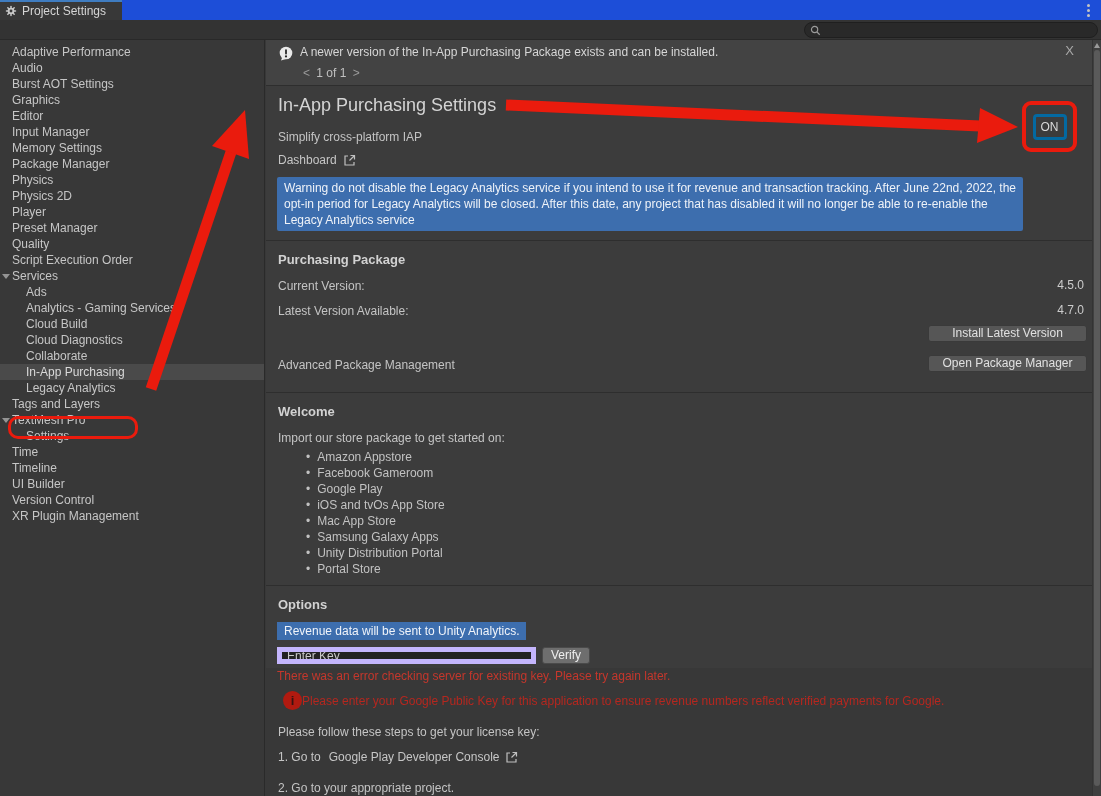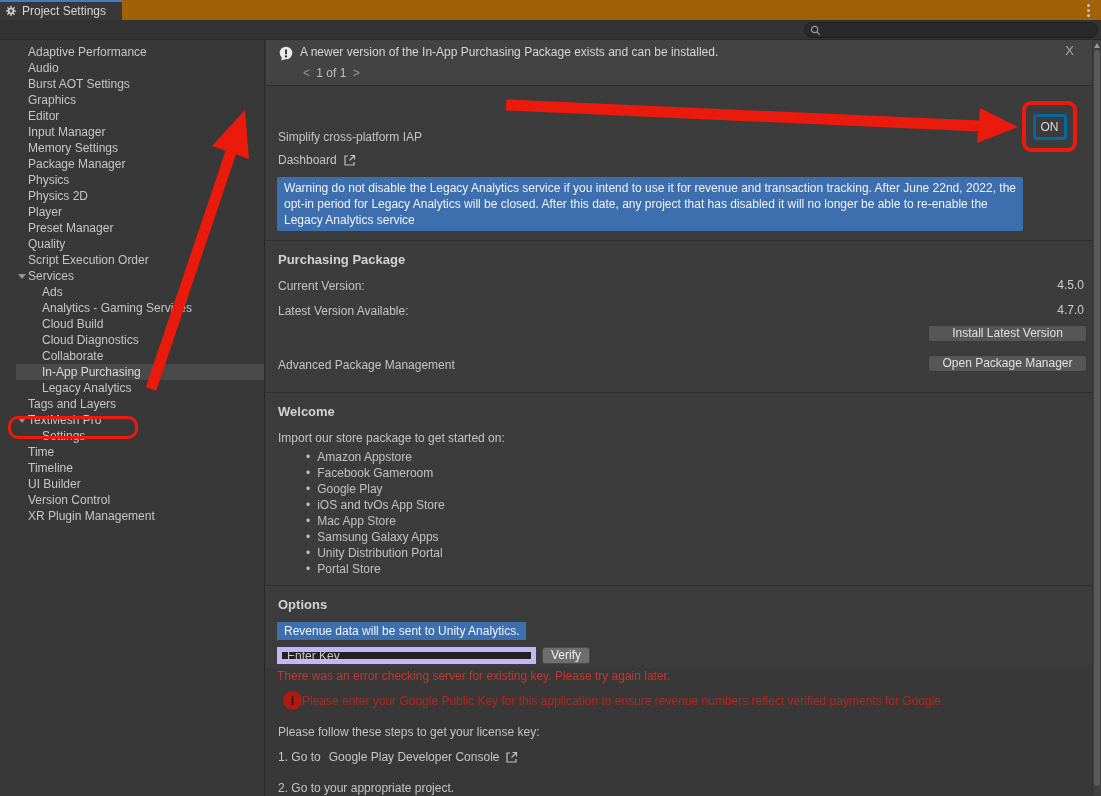--- a/index.html
+++ b/index.html
@@ -1,39 +1,39 @@
 <!DOCTYPE html>
 <html><head>
 <meta charset="utf-8">
 <style>
   * { margin:0; padding:0; box-sizing:border-box; }
   html,body { background:#1e1e1e; }
   body { font-family:"Liberation Sans", sans-serif; font-size:12px; color:#c6c6c6; }
   .window { position:relative; width:1101px; height:796px; background:#383838; overflow:hidden; }
 
   
-  .titlebar { position:absolute; left:0; top:0; width:1101px; height:20px; background:#a16207; }
+  .titlebar { position:absolute; left:0; top:0; width:1101px; height:20px; background:#1d4ed8; }
   .tab { position:absolute; left:0; top:0; width:122px; height:20px; background:#383838;
          border-top:2px solid #3f7cc0; display:flex; align-items:center; gap:5px; padding-left:5px;
          color:#d6d6d6; }
   .kebab { position:absolute; right:6px; top:3px; width:14px; height:14px; display:flex;
            flex-direction:column; align-items:center; justify-content:center; gap:2px; cursor:pointer; }
   .kebab i { width:3px; height:3px; border-radius:50%; background:#c4c4c4; }
 
   
   .toolbar { position:absolute; left:0; top:20px; width:1101px; height:20px; background:#333333;
              border-bottom:1px solid #292929; }
   .search { position:absolute; left:804px; top:2px; width:294px; height:16px; background:#292929;
             border:1px solid #1f1f1f; border-radius:8px; color:#cfcfcf; font-size:11px;
             padding:0 6px 0 20px; outline:none; font-family:"Liberation Sans", sans-serif; }
   .search-ic { position:absolute; left:810px; top:5px; width:11px; height:11px; pointer-events:none; }
 
   
   .sidebar { position:absolute; left:0; top:40px; width:265px; height:756px; background:#383838;
-             border-right:1px solid #2a2a2a; padding-top:4px;padding-left:16px; }
+             border-right:1px solid #2a2a2a; padding-top:4px; }
   .si { position:relative; height:16px; line-height:16px; padding-left:12px; color:#c6c6c6;
         white-space:nowrap; cursor:default; }
   .si.l2 { padding-left:26px; }
   .si.sel { background:#4a4a4a; color:#d9d9d9; }
   .fold { position:absolute; left:2px; top:6px; width:0; height:0;
           border-left:4px solid transparent; border-right:4px solid transparent;
           border-top:5px solid #949494; }
 
   
   .main { position:absolute; left:266px; top:40px; width:835px; height:628px; background:#3c3c3c; }
@@ -178,20 +178,21 @@
       </svg>
       <span class="notif-msg">A newer version of the In-App Purchasing Package exists and can be installed.</span>
       <span class="pager">
         <span class="pg-btn">&lt;</span>
         <span>1 of 1</span>
         <span class="pg-btn">&gt;</span>
       </span>
       <span class="notif-close">X</span>
     </div>
 
+    <div class="h1">In-App Purchasing Settings</div>
 
     <div class="onbox">
       <button class="onbtn">ON</button>
     </div>
 
     <div class="txt" style="top:89px;">Simplify cross-platform IAP</div>
 
     <div class="step-row" style="top:113px;">
       <span>Dashboard</span>
       <svg class="ext-ic" width="13" height="13" viewBox="0 0 13 13">

